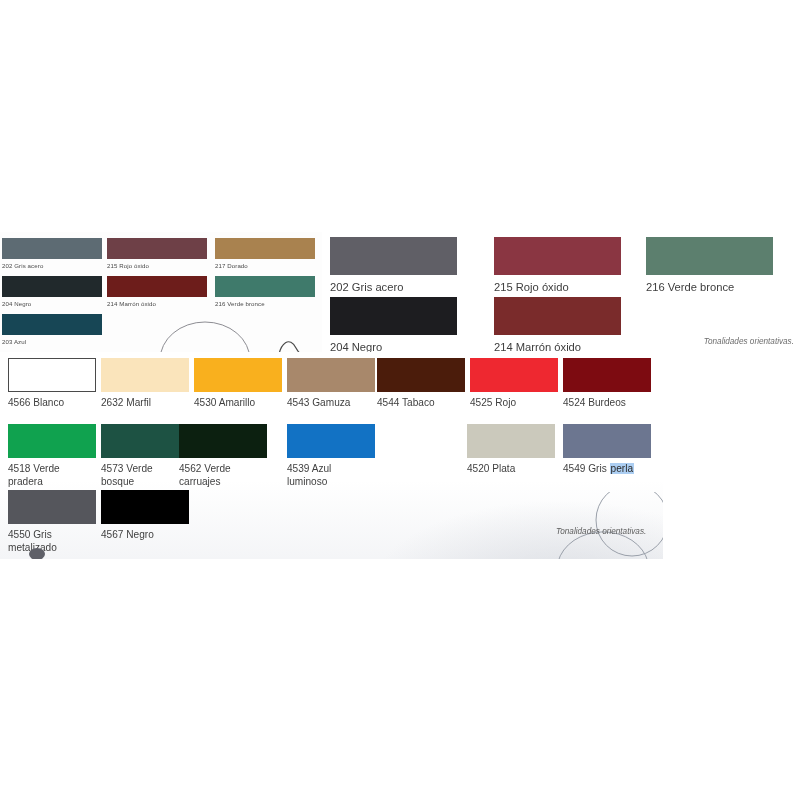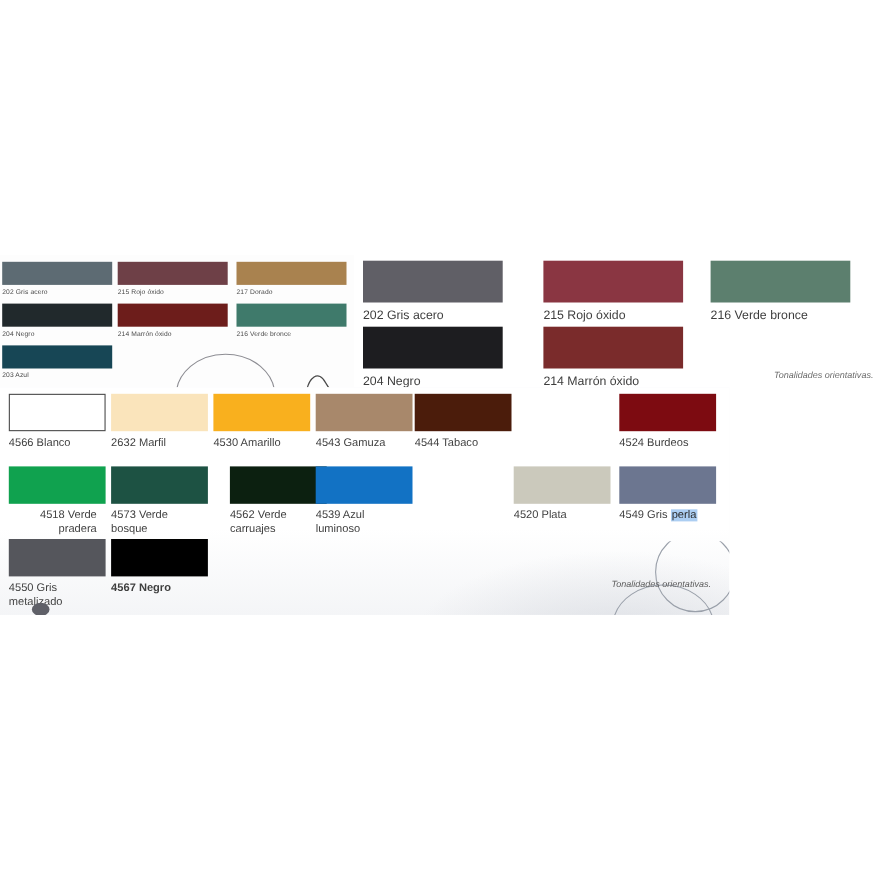--- a/index.html
+++ b/index.html
@@ -168,55 +168,59 @@
     <div class="g-lb">4530 Amarillo</div>
   </div>
   <div class="g-cell" style="left:287px;top:6px;">
     <span class="g-sw" style="background:#a8886b;"></span>
     <div class="g-lb">4543 Gamuza</div>
   </div>
   <div class="g-cell" style="left:377px;top:6px;">
     <span class="g-sw" style="background:#4b1c0b;"></span>
     <div class="g-lb">4544 Tabaco</div>
   </div>
+  <div class="g-cell" style="left:470px;top:6px;">
+    <span class="g-sw" style="background:#ee2830;"></span>
+    <div class="g-lb">4525 Rojo</div>
+  </div>
   <div class="g-cell" style="left:563px;top:6px;">
     <span class="g-sw" style="background:#7d0b11;"></span>
     <div class="g-lb">4524 Burdeos</div>
   </div>
 
   <div class="g-cell" style="left:8px;top:72px;">
     <span class="g-sw" style="background:#10a24f;"></span>
-    <div class="g-lb" style="width:80px;text-align:right;">4518 Verde pradera</div>
+    <div class="g-lb" style="width:80px;">4518 Verde pradera</div>
   </div>
   <div class="g-cell" style="left:101px;top:72px;">
     <span class="g-sw" style="background:#1d5243;"></span>
     <div class="g-lb" style="width:80px;">4573 Verde bosque</div>
   </div>
-  <div class="g-cell" style="left:209px;top:72px;">
+  <div class="g-cell" style="left:179px;top:72px;">
     <span class="g-sw" style="background:#0c2010;"></span>
     <div class="g-lb" style="width:80px;">4562 Verde carruajes</div>
   </div>
   <div class="g-cell" style="left:287px;top:72px;">
     <span class="g-sw" style="background:#1272c4;"></span>
     <div class="g-lb" style="width:70px;">4539 Azul luminoso</div>
   </div>
   <div class="g-cell" style="left:447px;top:72px;margin-left:20px;">
     <span class="g-sw" style="background:#cbc9bc;"></span>
     <div class="g-lb">4520 Plata</div>
   </div>
   <div class="g-cell" style="left:563px;top:72px;">
     <span class="g-sw" style="background:#6c7690;"></span>
     <div class="g-lb"><span>4549 Gris </span><span class="hl">perla</span></div>
   </div>
 
   <div class="g-cell" style="left:8px;top:138px;">
     <span class="g-sw" style="background:#55565c;"></span>
     <div class="g-lb" style="width:70px;">4550 Gris metalizado</div>
   </div>
-  <div class="g-cell" style="left:101px;top:138px;font-weight:bold;">
+  <div class="g-cell" style="left:101px;top:138px;">
     <span class="g-sw" style="background:#000000;"></span>
     <div class="g-lb">4567 Negro</div>
   </div>
 
   <svg class="arc" style="left:520px;top:140px;" width="150" height="70" viewBox="0 0 150 70">
     <circle cx="112" cy="28" r="36" fill="none" stroke="#9aa0aa" stroke-width="1"></circle>
     <path d="M38 70 A46 38 0 0 1 128 70" fill="none" stroke="#9aa0aa" stroke-width="1"></path>
   </svg>
   <svg class="arc" style="left:24px;top:186px;" width="30" height="22" viewBox="0 0 30 22">
     <ellipse cx="13" cy="16" rx="8" ry="6" fill="#5f6068"></ellipse>

